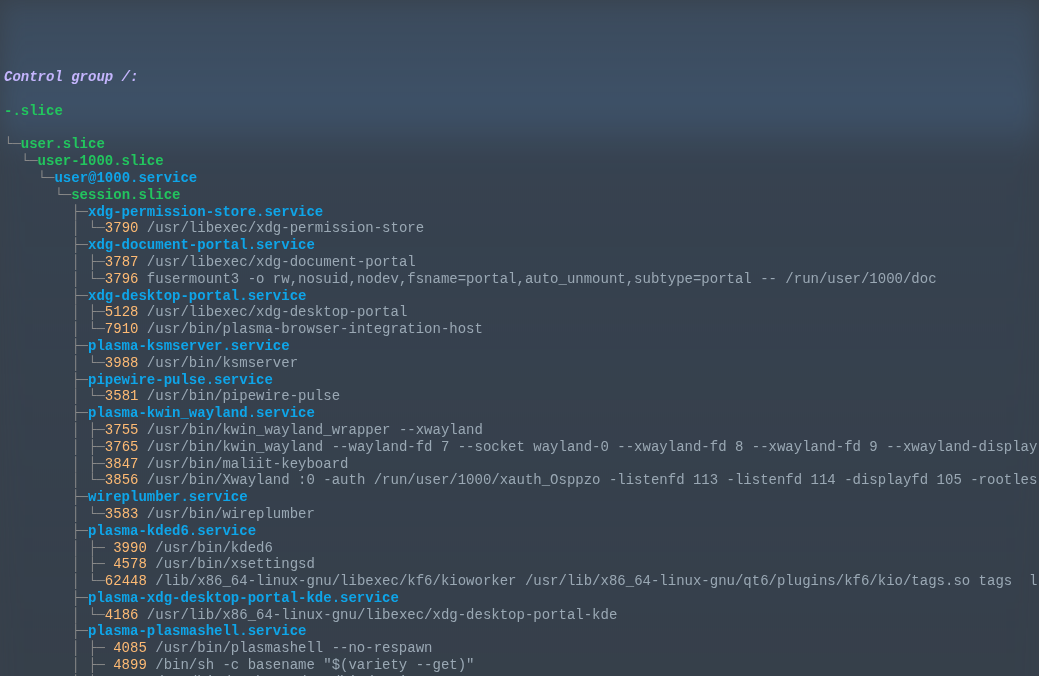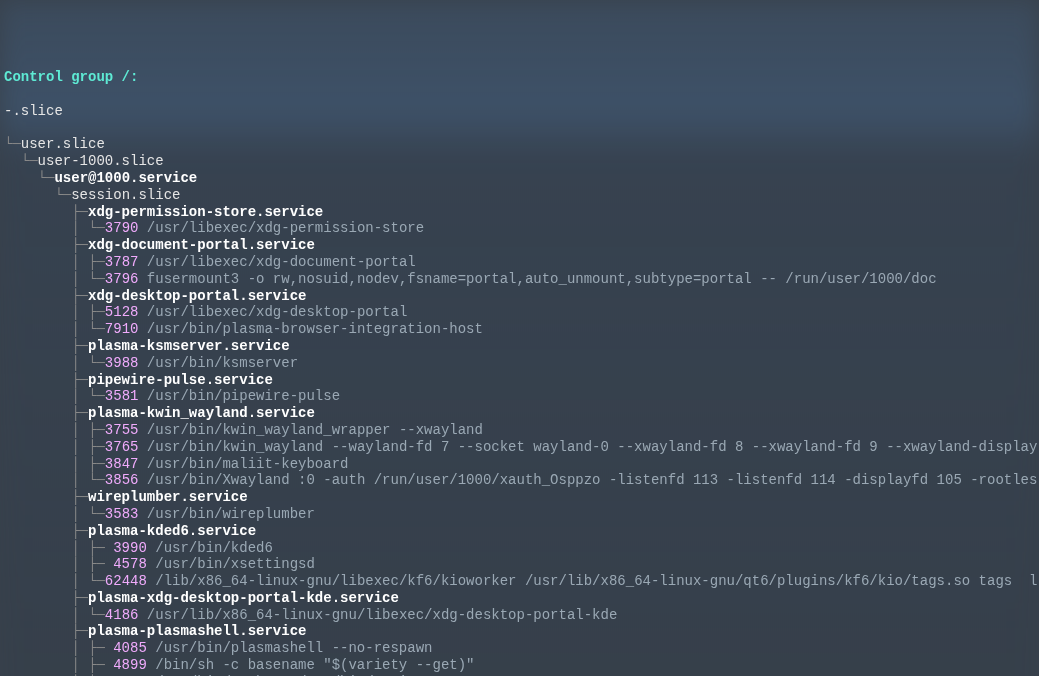--- a/index.html
+++ b/index.html
@@ -17,25 +17,25 @@
     body::before {
       content: '';
       position: absolute;
       top: 0; left: 0; right: 0; bottom: 0;
       background:
         linear-gradient(180deg, rgba(80,130,190,0.15) 0%, rgba(80,130,190,0.25) 14%, rgba(50,70,100,0.2) 20%, rgba(40,50,65,0.1) 100%);
       z-index: -1;
       filter: blur(12px);
     }
     .line { display: block; white-space: pre; }
-    .header { font-weight: bold; color: #5eead4; }
-    .slice { font-weight: normal; color: #e5e5e5; }
-    .svc { font-weight: bold; color: #ffffff; margin-top: 20px; }
+    .header { font-weight: bold; color: #c4b5fd; font-style: italic; }
+    .slice { font-weight: bold; color: #22c55e; }
+    .svc { font-weight: bold; color: #0ea5e9; margin-top: 20px; }
     .tree { color: #888; }
-    .pid { color: #f0abfc; }
+    .pid { color: #fdba74; }
     .cmd { color: #9aa8b4; font-family: Liberation Mono, monospace; }
   </style>
 </head>
 <body>
 
 
 
 <span class="line header">Control group /:</span>
 <span class="line"><span class="slice">-.slice</span></span>
 <div id="tree-container"><span class="line"><span class="tree">└─</span><span class="slice">user.slice</span></span><span class="line"><span class="tree">  └─</span><span class="slice">user-1000.slice</span></span><span class="line"><span class="tree">    └─</span><span class="svc">user@1000.service</span></span><span class="line"><span class="tree">      └─</span><span class="slice">session.slice</span></span><span class="line"><span class="tree">        ├─</span><span class="svc">xdg-permission-store.service</span></span><span class="line"><span class="tree">        │ └─</span><span class="pid">3790</span> <span class="cmd">/usr/libexec/xdg-permission-store</span></span><span class="line"><span class="tree">        ├─</span><span class="svc">xdg-document-portal.service</span></span><span class="line"><span class="tree">        │ ├─</span><span class="pid">3787</span> <span class="cmd">/usr/libexec/xdg-document-portal</span></span><span class="line"><span class="tree">        │ └─</span><span class="pid">3796</span> <span class="cmd">fusermount3 -o rw,nosuid,nodev,fsname=portal,auto_unmount,subtype=portal -- /run/user/1000/doc</span></span><span class="line"><span class="tree">        ├─</span><span class="svc">xdg-desktop-portal.service</span></span><span class="line"><span class="tree">        │ ├─</span><span class="pid">5128</span> <span class="cmd">/usr/libexec/xdg-desktop-portal</span></span><span class="line"><span class="tree">        │ └─</span><span class="pid">7910</span> <span class="cmd">/usr/bin/plasma-browser-integration-host</span></span><span class="line"><span class="tree">        ├─</span><span class="svc">plasma-ksmserver.service</span></span><span class="line"><span class="tree">        │ └─</span><span class="pid">3988</span> <span class="cmd">/usr/bin/ksmserver</span></span><span class="line"><span class="tree">        ├─</span><span class="svc">pipewire-pulse.service</span></span><span class="line"><span class="tree">        │ └─</span><span class="pid">3581</span> <span class="cmd">/usr/bin/pipewire-pulse</span></span><span class="line"><span class="tree">        ├─</span><span class="svc">plasma-kwin_wayland.service</span></span><span class="line"><span class="tree">        │ ├─</span><span class="pid">3755</span> <span class="cmd">/usr/bin/kwin_wayland_wrapper --xwayland</span></span><span class="line"><span class="tree">        │ ├─</span><span class="pid">3765</span> <span class="cmd">/usr/bin/kwin_wayland --wayland-fd 7 --socket wayland-0 --xwayland-fd 8 --xwayland-fd 9 --xwayland-display</span></span><span class="line"><span class="tree">        │ ├─</span><span class="pid">3847</span> <span class="cmd">/usr/bin/maliit-keyboard</span></span><span class="line"><span class="tree">        │ └─</span><span class="pid">3856</span> <span class="cmd">/usr/bin/Xwayland :0 -auth /run/user/1000/xauth_Osppzo -listenfd 113 -listenfd 114 -displayfd 105 -rootles</span></span><span class="line"><span class="tree">        ├─</span><span class="svc">wireplumber.service</span></span><span class="line"><span class="tree">        │ └─</span><span class="pid">3583</span> <span class="cmd">/usr/bin/wireplumber</span></span><span class="line"><span class="tree">        ├─</span><span class="svc">plasma-kded6.service</span></span><span class="line"><span class="tree">        │ ├─ </span><span class="pid">3990</span> <span class="cmd">/usr/bin/kded6</span></span><span class="line"><span class="tree">        │ ├─ </span><span class="pid">4578</span> <span class="cmd">/usr/bin/xsettingsd</span></span><span class="line"><span class="tree">        │ └─</span><span class="pid">62448</span> <span class="cmd">/lib/x86_64-linux-gnu/libexec/kf6/kioworker /usr/lib/x86_64-linux-gnu/qt6/plugins/kf6/kio/tags.so tags  l</span></span><span class="line"><span class="tree">        ├─</span><span class="svc">plasma-xdg-desktop-portal-kde.service</span></span><span class="line"><span class="tree">        │ └─</span><span class="pid">4186</span> <span class="cmd">/usr/lib/x86_64-linux-gnu/libexec/xdg-desktop-portal-kde</span></span><span class="line"><span class="tree">        ├─</span><span class="svc">plasma-plasmashell.service</span></span><span class="line"><span class="tree">        │ ├─ </span><span class="pid">4085</span> <span class="cmd">/usr/bin/plasmashell --no-respawn</span></span><span class="line"><span class="tree">        │ ├─ </span><span class="pid">4899</span> <span class="cmd">/bin/sh -c basename "$(variety --get)"</span></span><span class="line"><span class="tree">        │ ├─ </span><span class="pid">4900</span> <span class="cmd">/usr/bin/python3 /usr/bin/variety --get</span></span></div>

